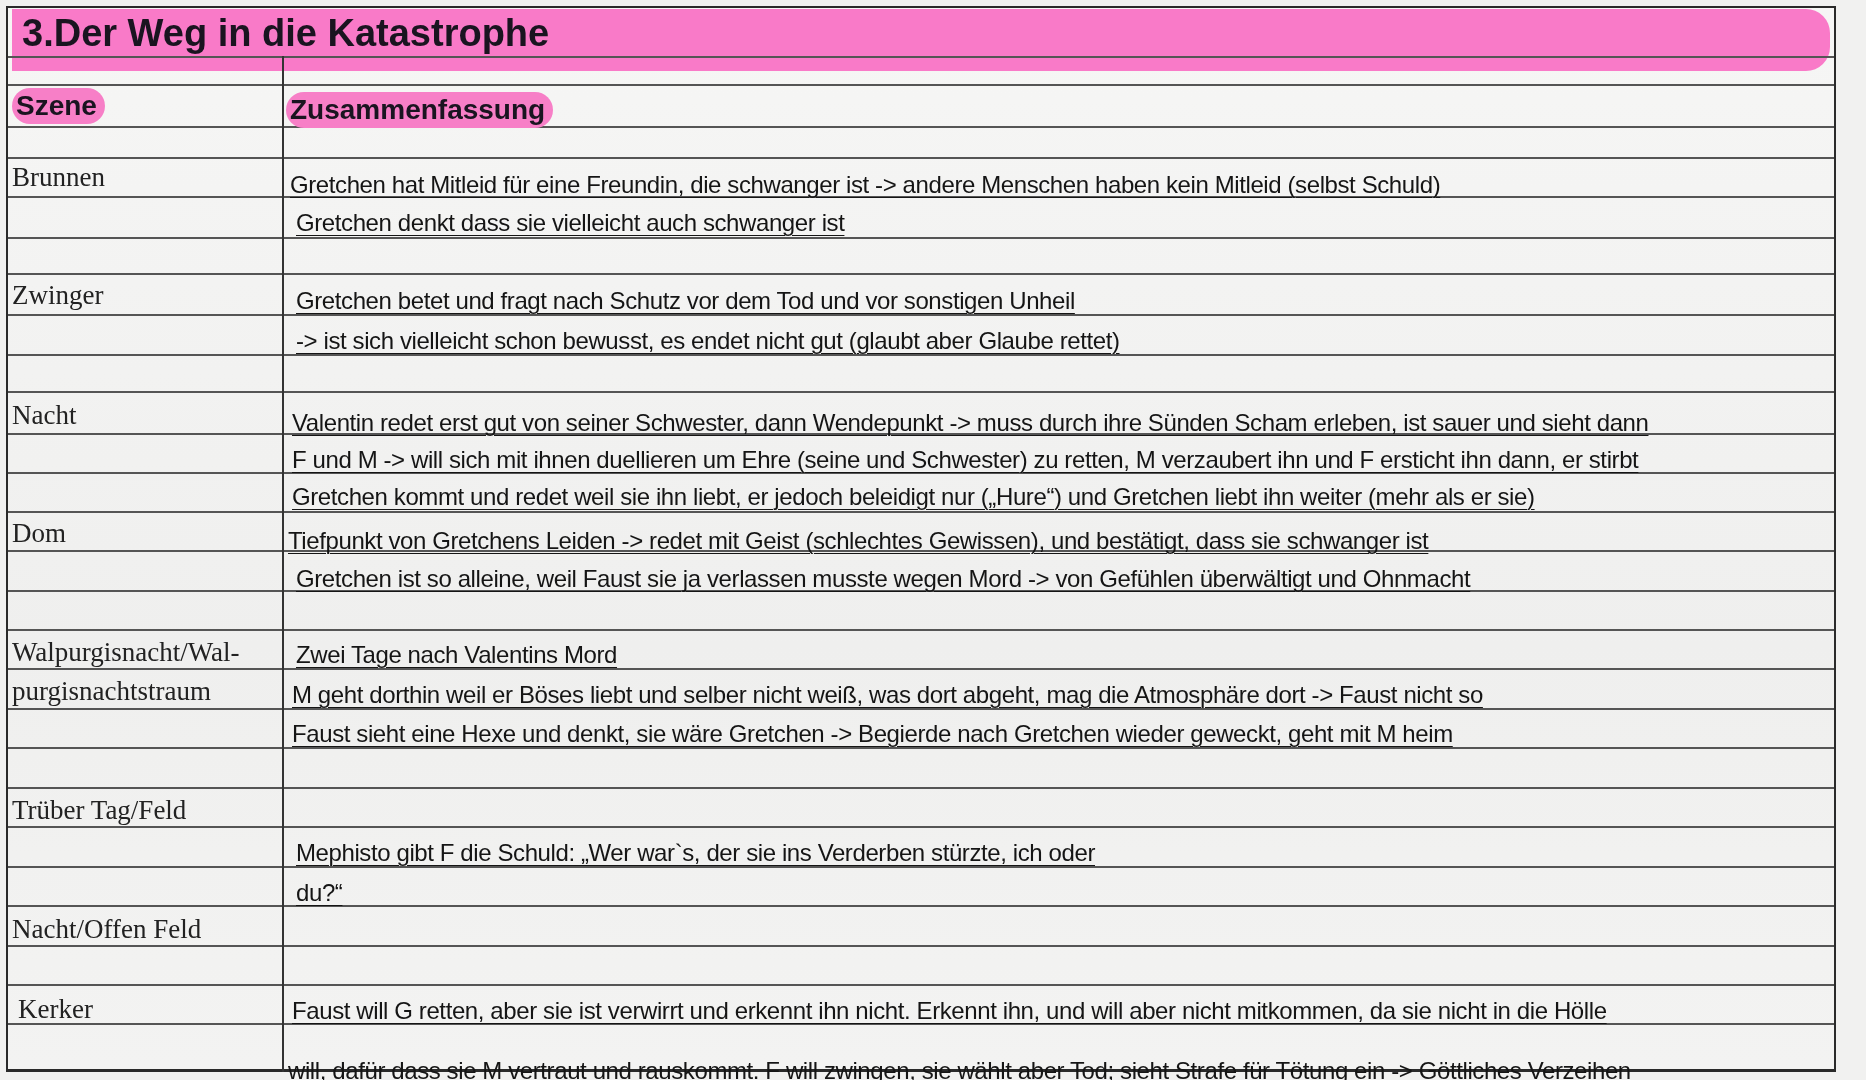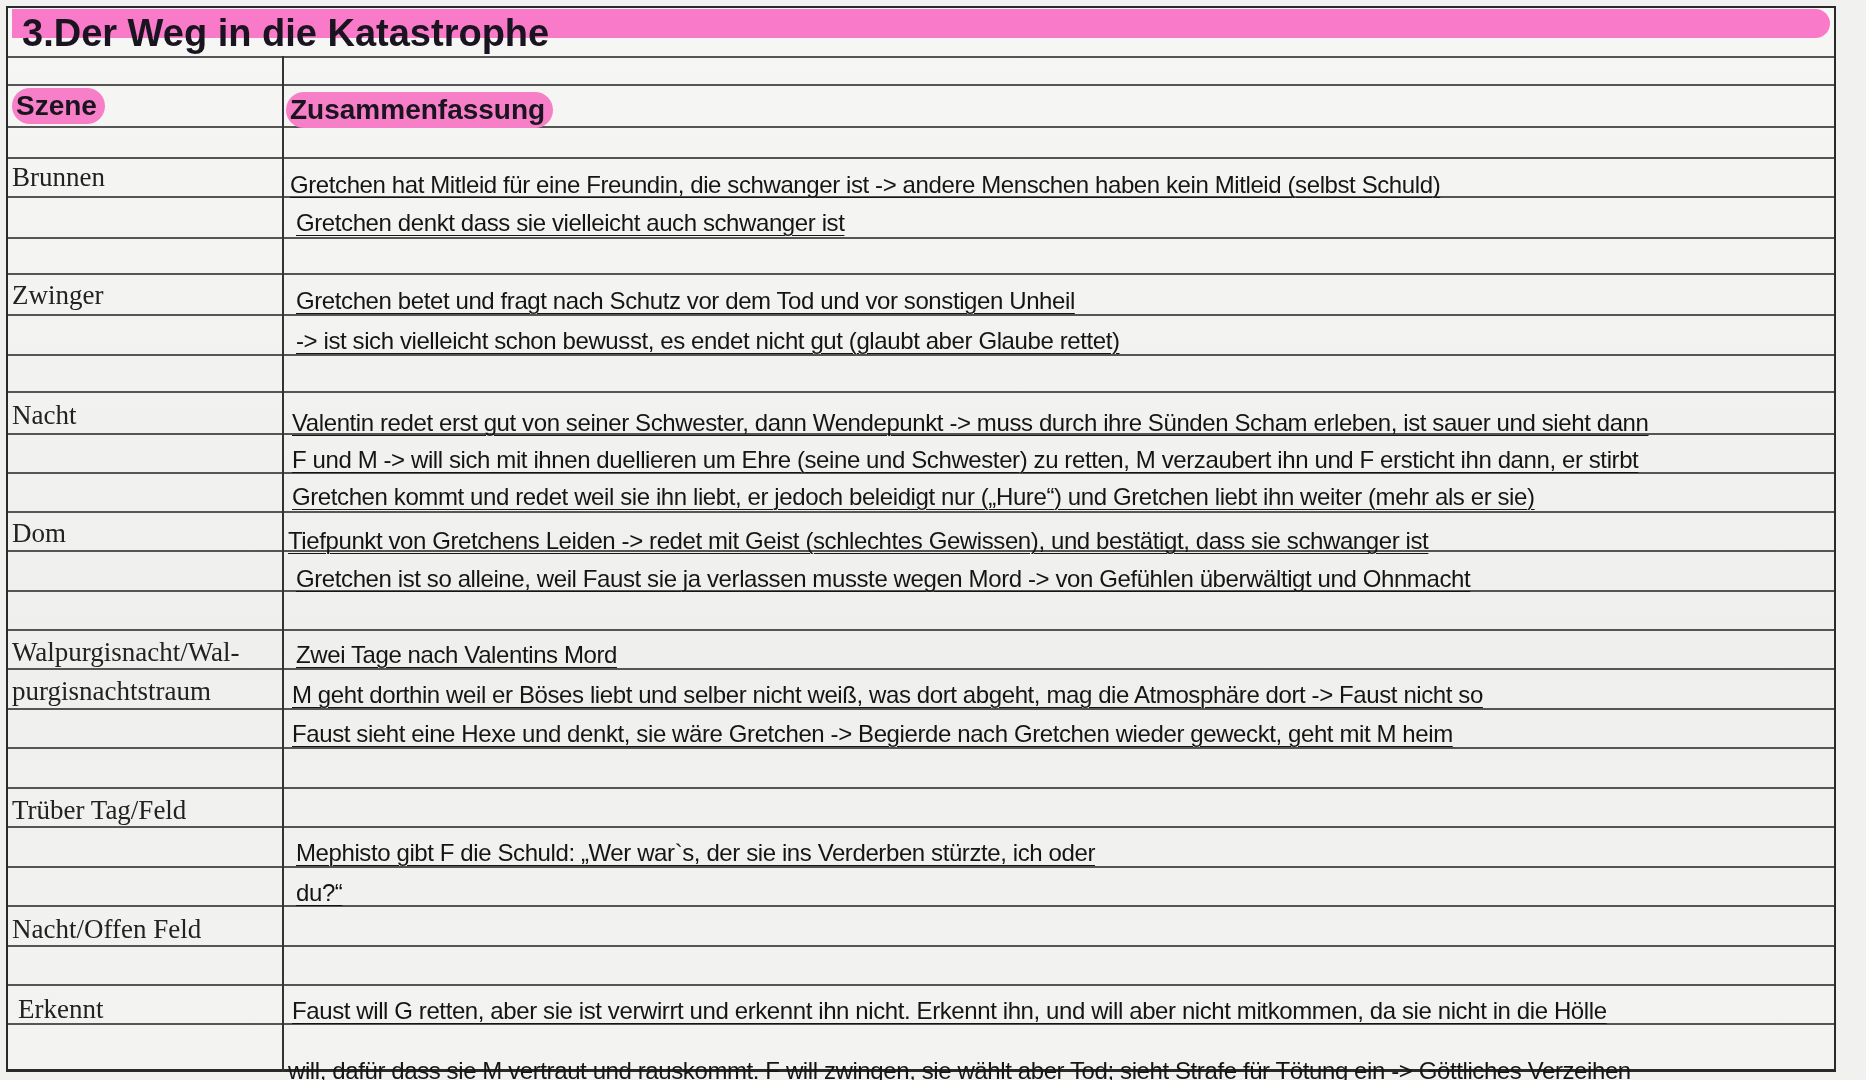--- a/index.html
+++ b/index.html
@@ -10,21 +10,21 @@
     color:#1a1a1a;
     position:relative;
   }
   .sheet {
     position:absolute; left:6px; top:6px; width:1830px; height:1066px;
     border:2px solid #2a2a2a; border-bottom-width:3px;
     background:linear-gradient(180deg,#f6f6f5 0%,#efefee 60%,#f3f3f2 100%);
     box-sizing:border-box;
   }
   .title-bar {
-    position:absolute; left:4px; top:1px; width:1818px; height:29px;
+    position:absolute; left:4px; top:1px; width:1818px; height:62px;
     background:#f97ac8; border-radius:0 24px 24px 0;
   }
   .title {
     position:absolute; left:10px; top:2px;
     font-family:"Liberation Sans", sans-serif; font-weight:bold;
     font-size:38px; line-height:44px; color:#1a1420;
   }
   .hline {
     position:absolute; left:0; width:1826px; height:2px; background:#555;
   }
@@ -107,16 +107,16 @@
   <div class="line" style="top:632px;left:288px">Zwei Tage nach Valentins Mord</div>
   <div class="line" style="top:672px;left:284px">M geht dorthin weil er Böses liebt und selber nicht weiß, was dort abgeht, mag die Atmosphäre dort -&gt; Faust nicht so</div>
   <div class="line" style="top:711px;left:284px">Faust sieht eine Hexe und denkt, sie wäre Gretchen -&gt; Begierde nach Gretchen wieder geweckt, geht mit M heim</div>
 
   <div class="scene" style="top:785px">Trüber Tag/Feld</div>
   <div class="line" style="top:830px;left:288px">Mephisto gibt F die Schuld: „Wer war`s, der sie ins Verderben stürzte, ich oder</div>
   <div class="line" style="top:870px;left:288px">du?“</div>
 
   <div class="scene" style="top:904px">Nacht/Offen Feld</div>
 
-  <div class="scene" style="top:984px;left:10px">Erkennt</div>
+  <div class="scene" style="top:984px;left:10px">Kerker</div>
   <div class="line" style="top:988px;left:284px">Faust will G retten, aber sie ist verwirrt und erkennt ihn nicht. Erkennt ihn, und will aber nicht mitkommen, da sie nicht in die Hölle</div>
   <div class="line" style="top:1048px;left:280px">will, dafür dass sie M vertraut und rauskommt. F will zwingen, sie wählt aber Tod; sieht Strafe für Tötung ein -&gt; Göttliches Verzeihen</div>
 </div>
 
 </body></html>

